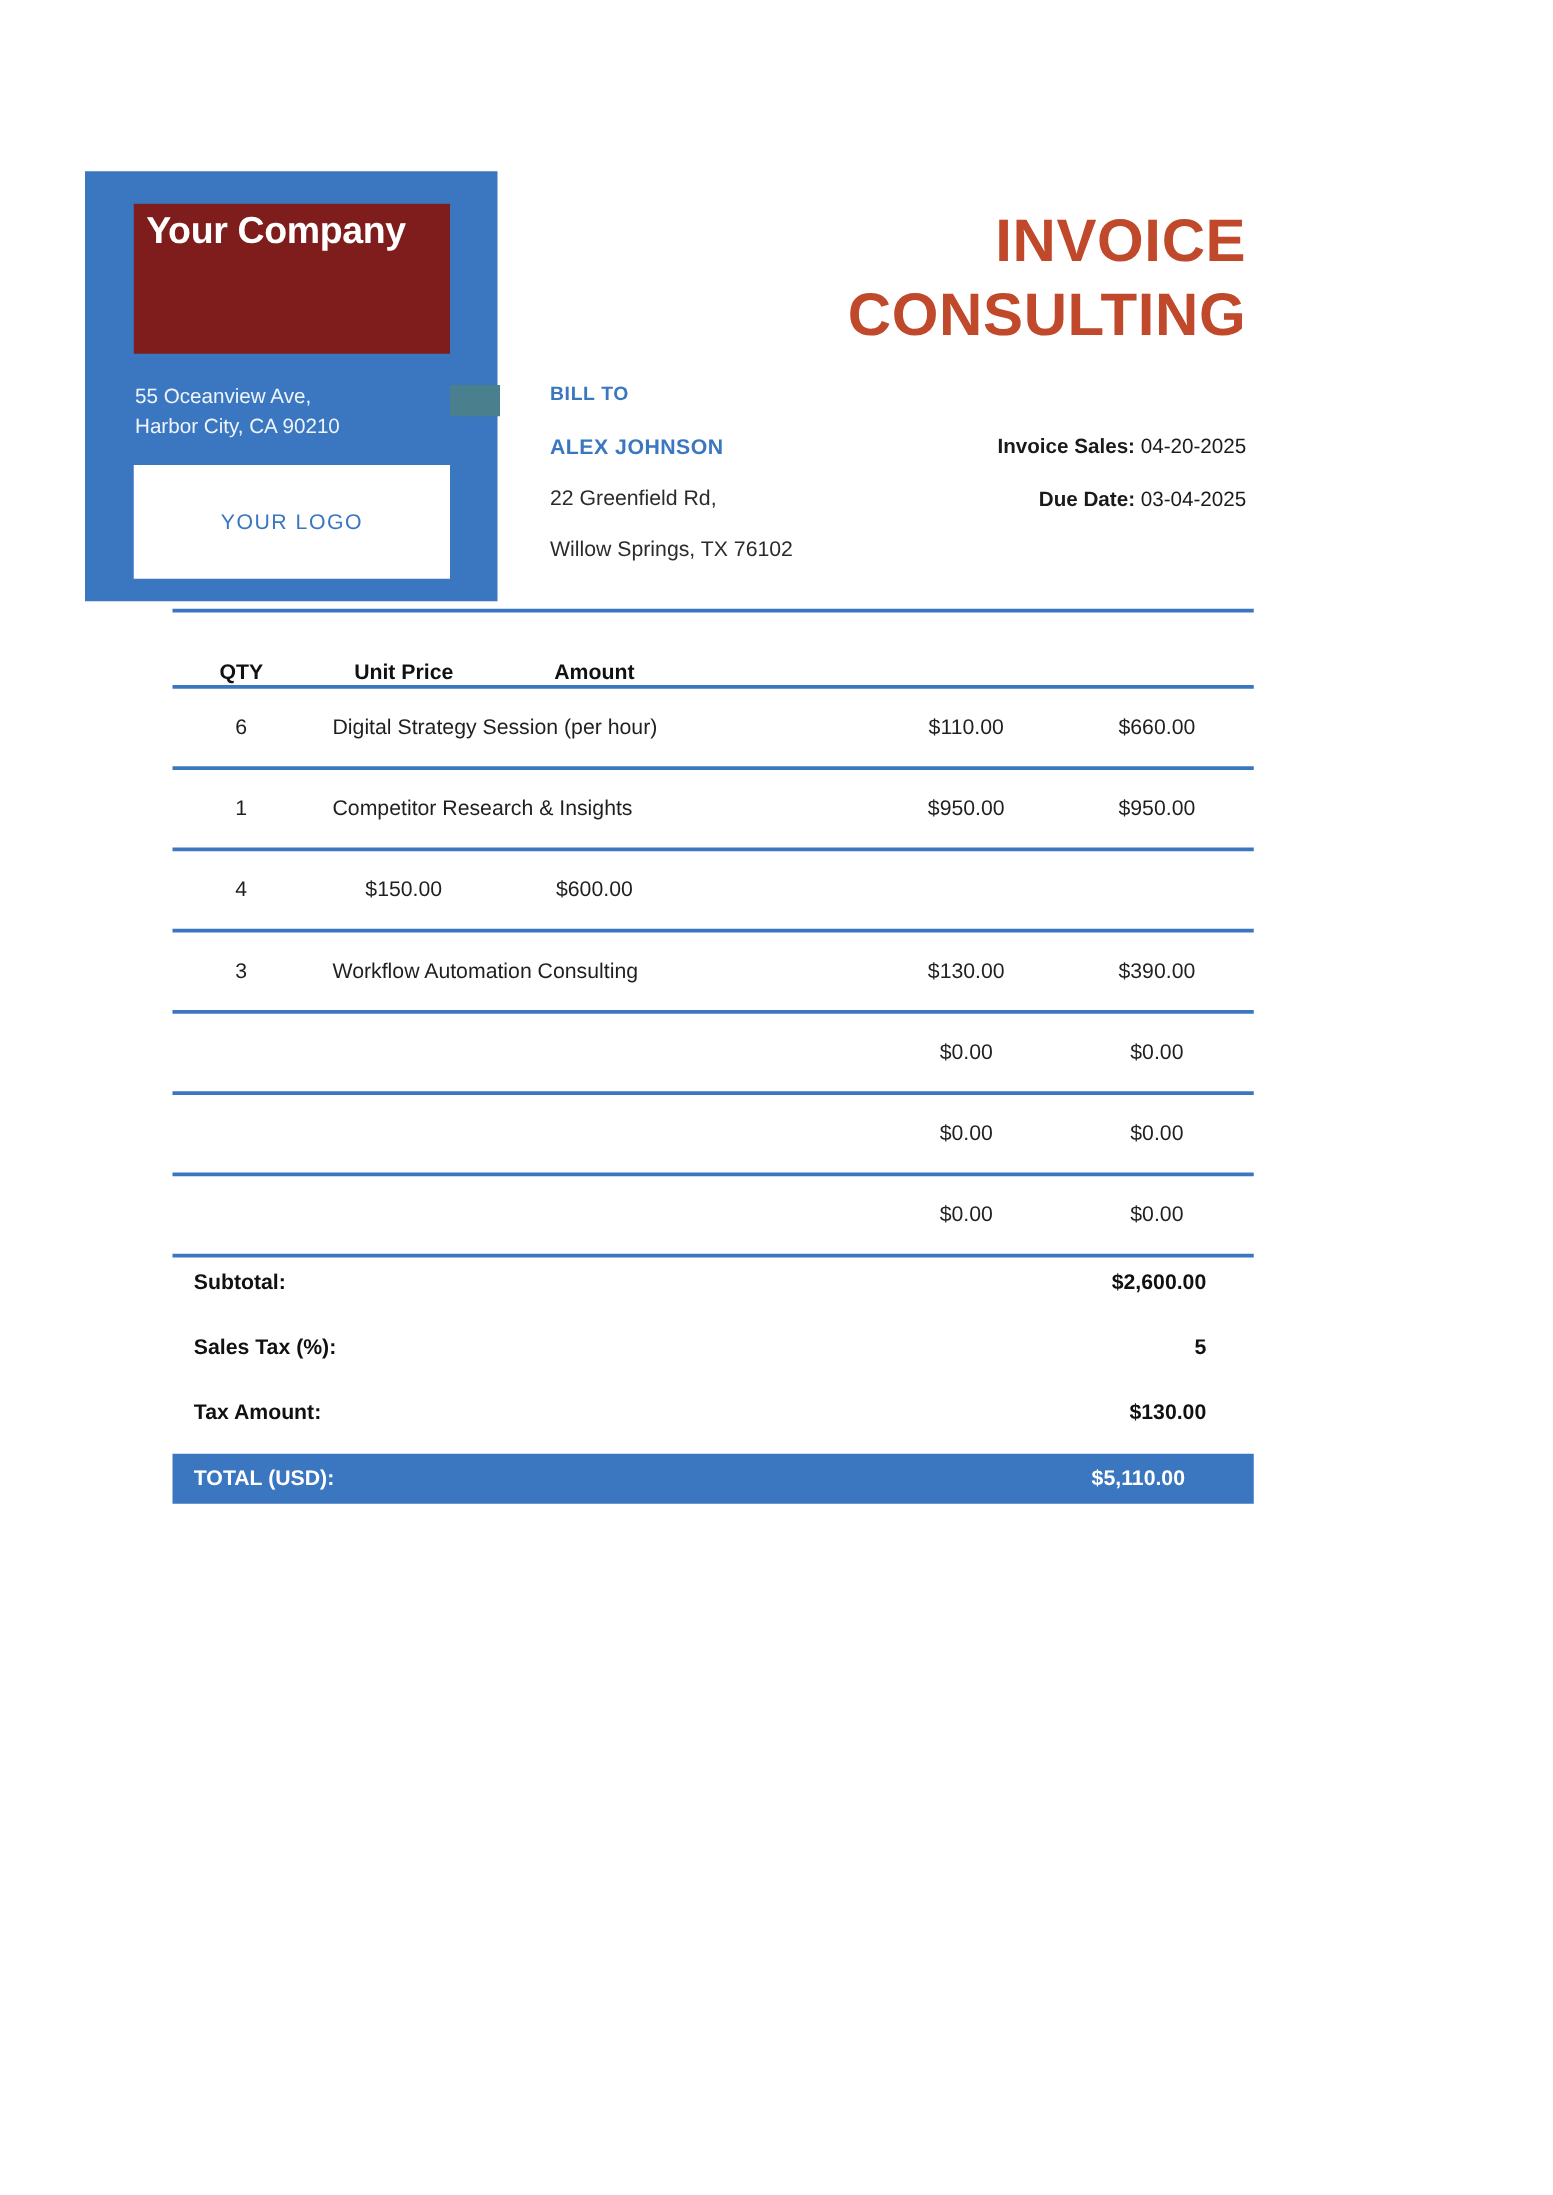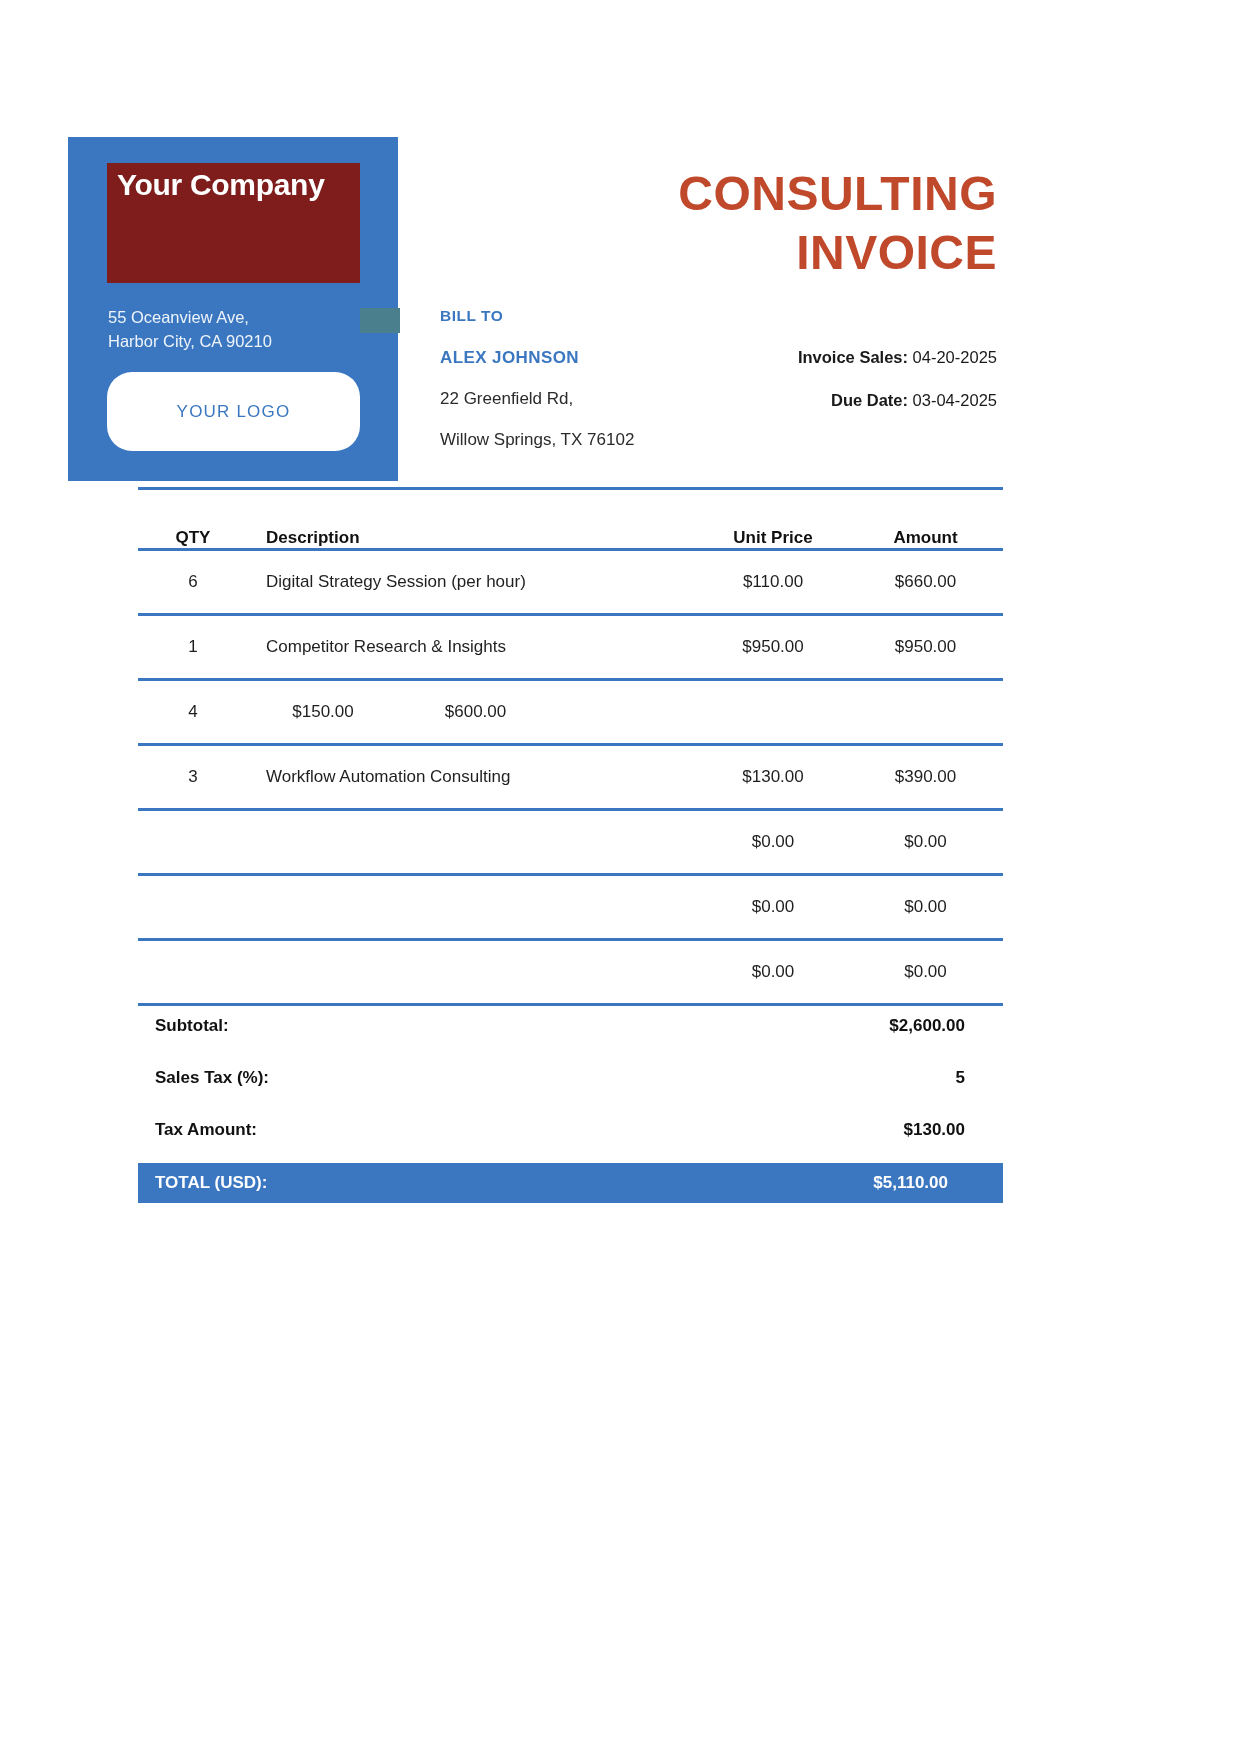--- a/index.html
+++ b/index.html
@@ -76,26 +76,25 @@
     font-size: 16.5px;
     line-height: 1.45;
   }
 
   
   .logo-box {
     position: absolute;
     left: 107px;
     top: 372px;
     width: 253px;
-    height: 79px;
+    height: 91px;
     background: #ffffff;
     display: flex;
     align-items: center;
     justify-content: center;
-    border-radius: 25px;
   }
   .logo-text {
     color: #3a77c0;
     font-size: 17px;
     letter-spacing: 1.2px;
   }
 
   
   .invoice-title {
     position: absolute;
@@ -274,22 +273,22 @@
   <div class="company-address">
     <div>55 Oceanview Ave,</div>
     <div>Harbor City, CA 90210</div>
   </div>
 
   <div class="logo-box">
     <span class="logo-text">YOUR LOGO</span>
   </div>
 
   <div class="invoice-title">
+    <div>INVOICE</div>
     <div>CONSULTING</div>
-    <div>INVOICE</div>
   </div>
 
   <div class="bill-to-label">BILL TO</div>
   <div class="bill-to-name">ALEX JOHNSON</div>
   <div class="bill-to-addr1">22 Greenfield Rd,</div>
   <div class="bill-to-addr2">Willow Springs, TX 76102</div>
 
   <div class="meta">
     <div class="meta-row">
       <span class="meta-label">Invoice Sales:</span>
@@ -298,21 +297,20 @@
     <div class="meta-row">
       <span class="meta-label">Due Date:</span>
       <span class="meta-value">03-04-2025</span>
     </div>
   </div>
 
   <div class="table">
     <div class="rule"></div>
     <div class="trow header">
       <div class="c-qty">QTY</div>
-      <div class="c-desc">Description</div>
       <div class="c-price">Unit Price</div>
       <div class="c-amt">Amount</div>
     </div>
     <div class="rule"></div>
 
     <div id="rows-container">
         <div class="trow">
           <div class="c-qty">6</div>
           <div class="c-desc">Digital Strategy Session (per hour)</div>
           <div class="c-price">$110.00</div>

